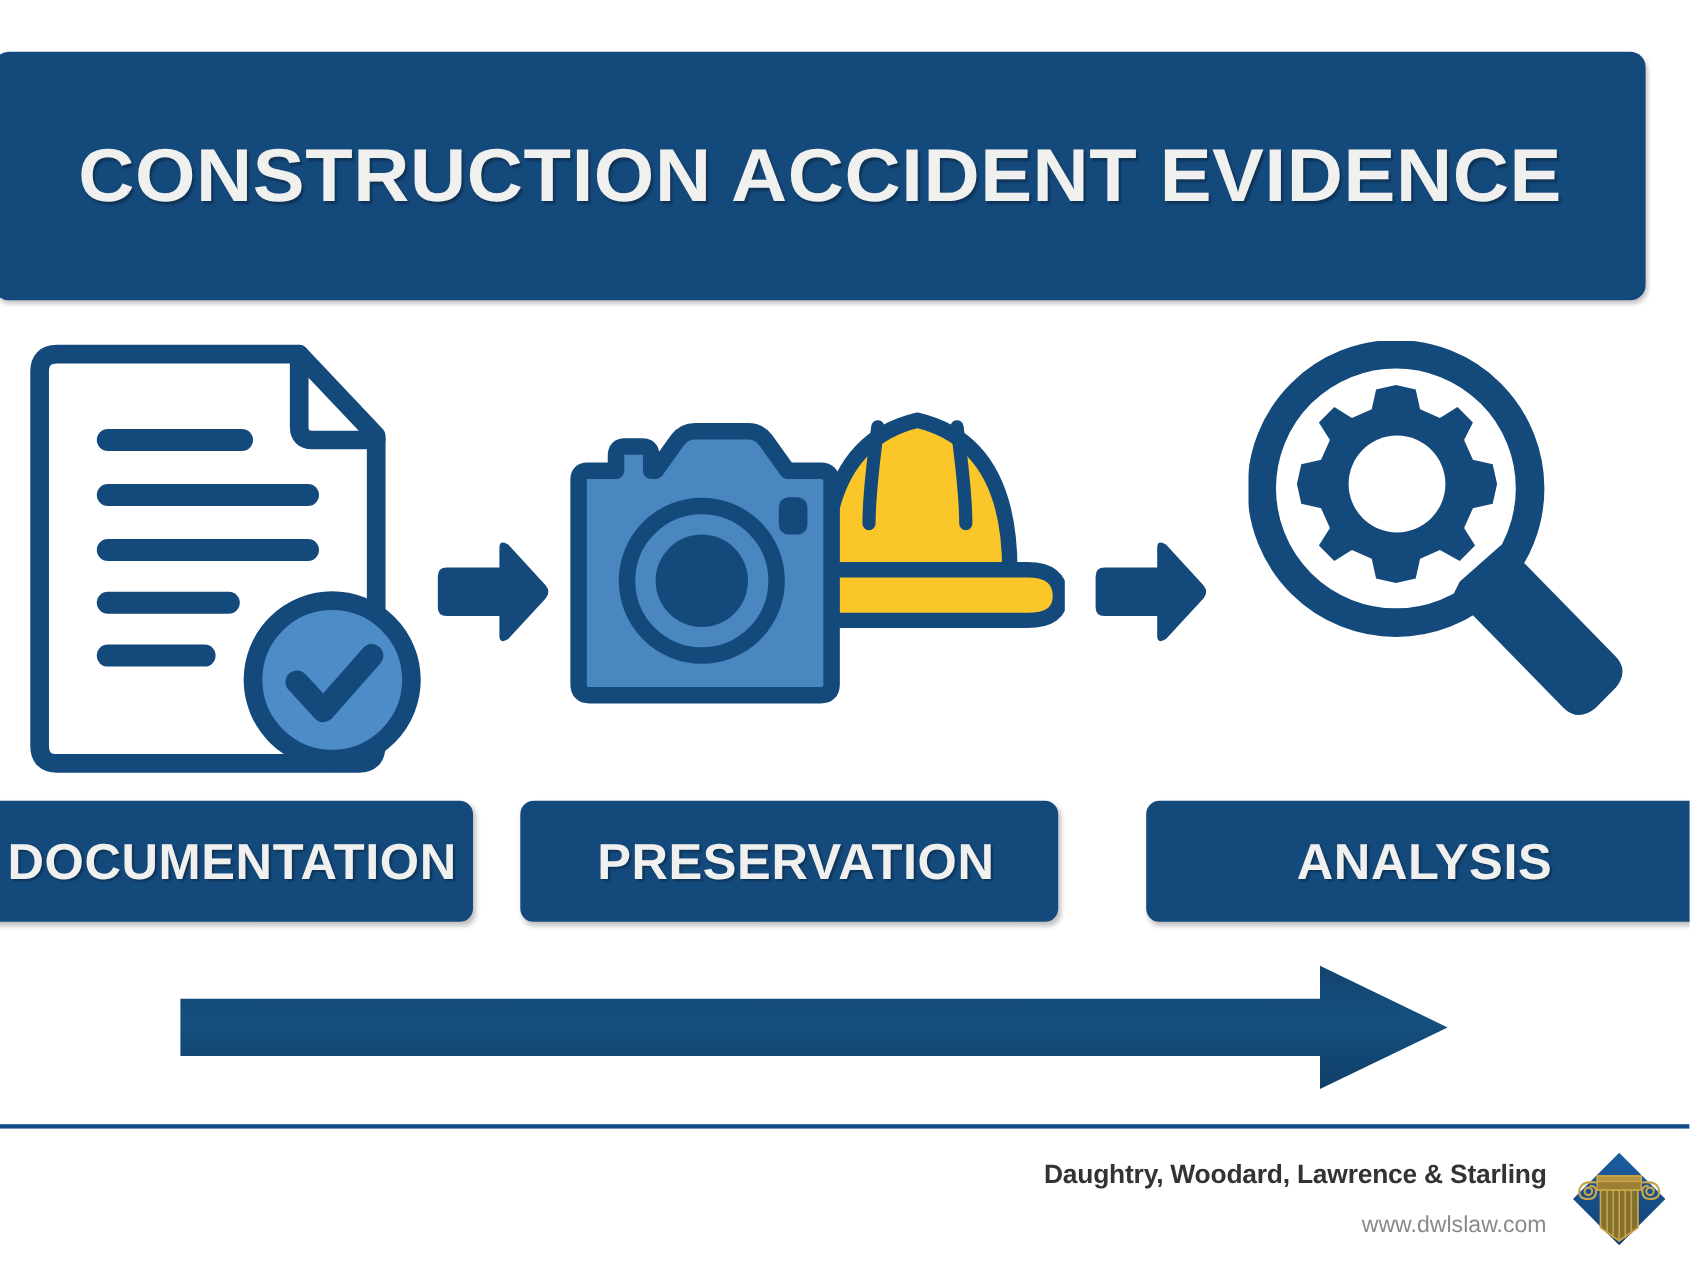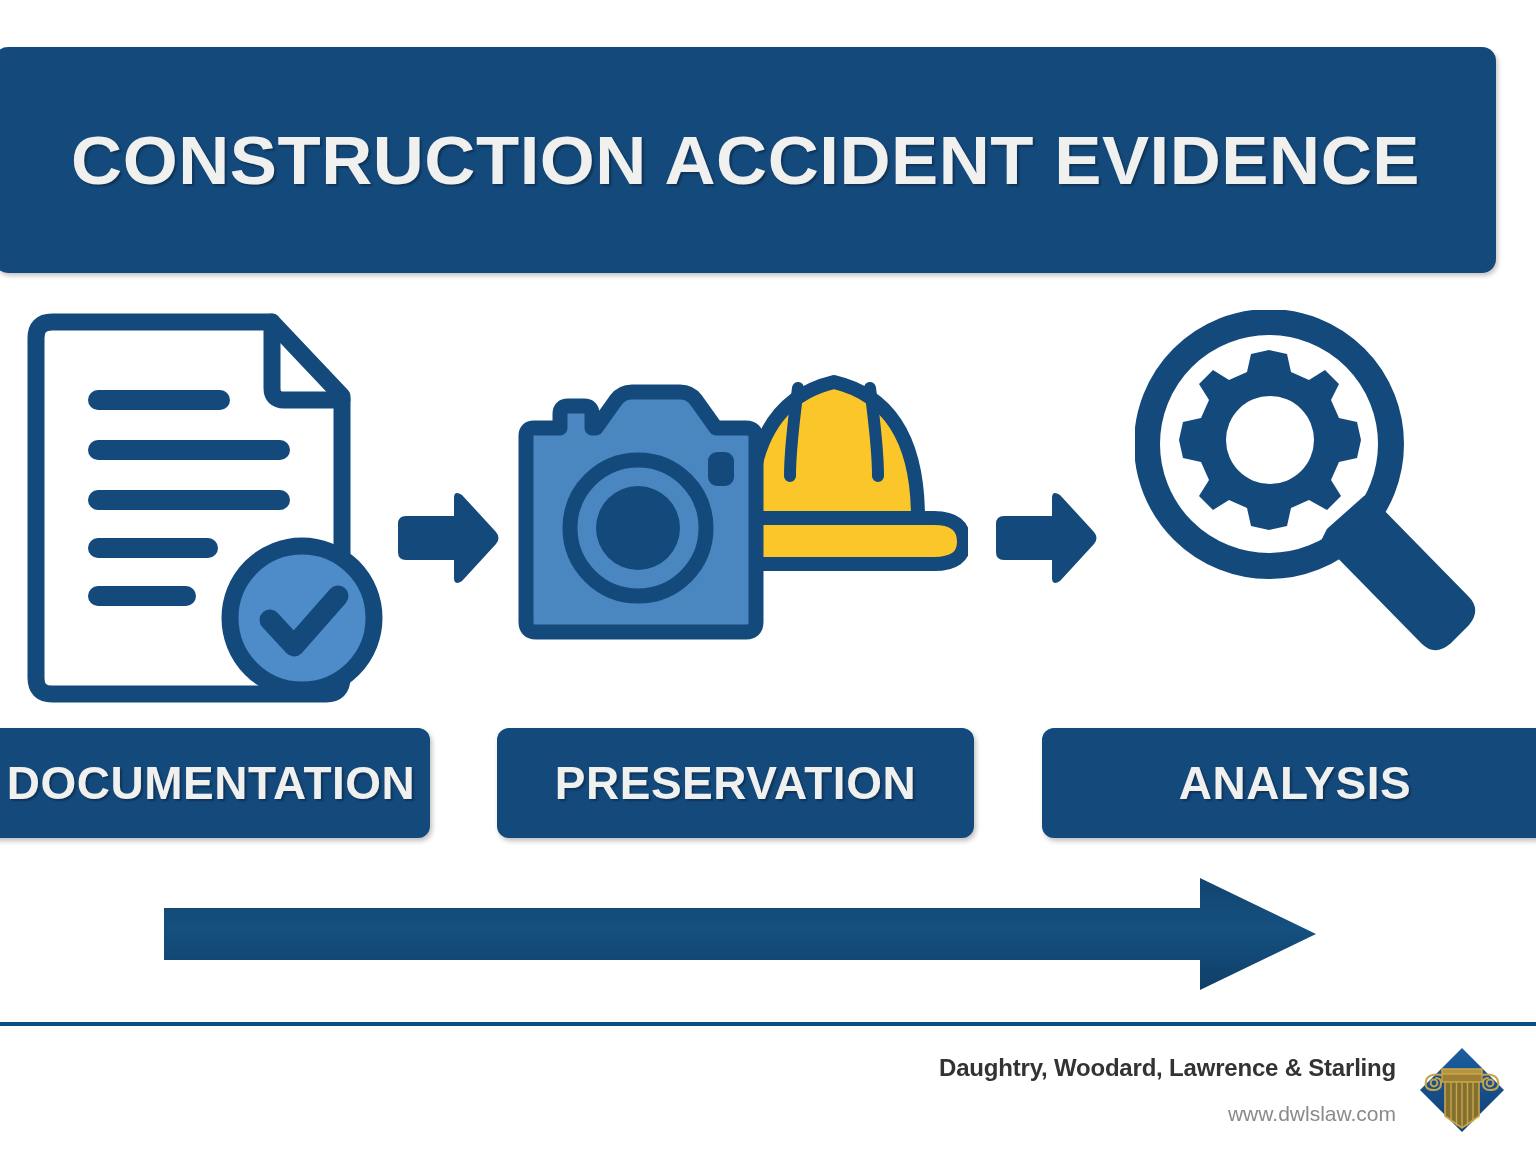--- a/index.html
+++ b/index.html
@@ -78,21 +78,21 @@
   .stage-label {
     color: #f0f0ee;
     font-weight: bold;
     font-size: 46px;
     letter-spacing: 0.5px;
     white-space: nowrap;
     text-shadow: 2px 2px 2px rgba(0,0,0,0.30);
   }
   #stage-box-0 { left: -60px;  width: 490px; }
   #stage-box-0 .stage-label { transform: translateX(26px); text-align: center; }
-  #stage-box-1 { left: 497px;  width: 477px; }
+  #stage-box-1 { left: 473px;  width: 477px; padding-left: 12px; }
   #stage-box-2 { left: 1042px; width: 506px; }
 
   
   #progress-arrow {
     position: absolute;
     left: 160px;
     top: 876px;
     width: 1160px;
     height: 116px;
   }
@@ -108,21 +108,21 @@
   }
   #footer {
     position: absolute;
     left: 0;
     top: 1026px;
     width: 1536px;
     height: 128px;
     display: flex;
     align-items: center;
     justify-content: flex-end;
-    padding-right: 26px;
+    padding-right: 16px;
     box-sizing: border-box;
   }
   #footer-text {
     display: flex;
     flex-direction: column;
     align-items: flex-end;
     margin-right: 18px;
   }
   #firm-name {
     font-size: 24px;

